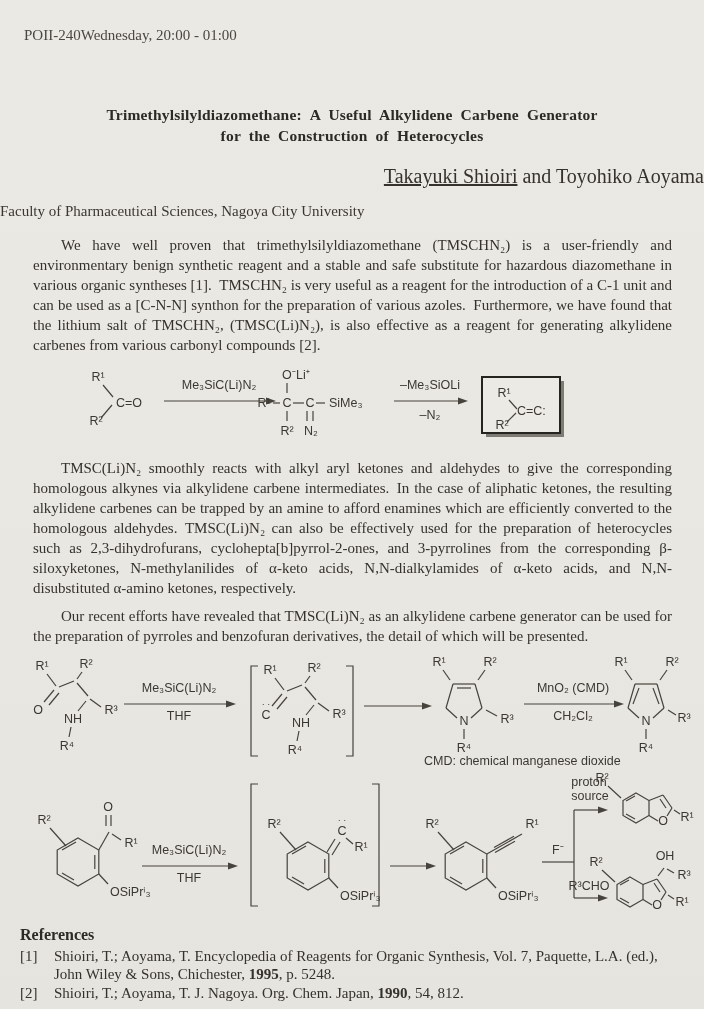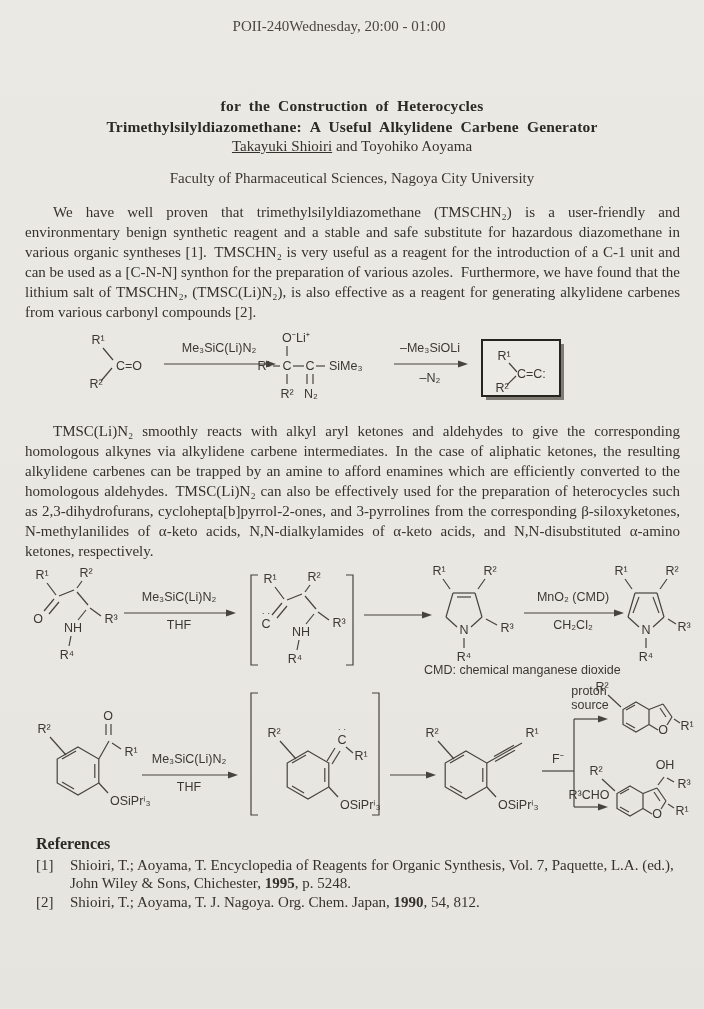--- a/index.html
+++ b/index.html
@@ -3,59 +3,59 @@
 <meta charset="utf-8">
 <style>
   html,body{margin:0;padding:0;}
   .page{
     position:relative; width:704px; height:1009px; overflow:hidden;
     background:#e9e7e2;
     background-image:linear-gradient(180deg,#ebe9e4 0%,#e9e7e2 60%,#e6e4df 100%);
     color:#35322d;
     font-family:"Liberation Serif", serif;
   }
-  .hdr{display:flex; justify-content:center; padding:18px 50px 0 24px;
+  .hdr{display:flex; justify-content:flex-start; padding:27px 50px 0 24px;
        font-size:15px; color:#4a4741;}
   .title{margin-top:60px; text-align:center; font-weight:bold; font-size:15.5px;
          line-height:21px; word-spacing:4px; letter-spacing:.2px; color:#2c2a25;}
-  .authors{margin-top:1px; text-align:center; font-size:15px;}
+  .authors{margin-top:19px; text-align:right; font-size:20px;}
   .authors .uname{text-decoration:underline;}
-  .affil{margin-top:14px; text-align:center; font-size:15px; line-height:18px; color:#3a3732;}
+  .affil{margin-top:14px; text-align:left; font-size:15px; line-height:18px; color:#3a3732;}
   .bodytext{margin:15px 24px 0 25px; font-size:15px; line-height:20px;
             text-align:justify; color:#35322d;}
-  .bodytext p{margin:0; text-indent:28px;}
+  .bodytext p{margin:8px; text-indent:28px;}
   .scheme{position:relative;}
   .s1{margin:4px 0 0 76px; height:80px;}
   .s2{margin:2px 0 0 12px; height:114px;}
   .s3{margin:0 0 0 8px; height:150px;}
   svg text{font-family:"Liberation Sans", sans-serif; font-size:12.5px; fill:#3b3833;}
   svg .sm{font-size:9px;}
   svg line, svg path, svg polyline{stroke:#46433d; stroke-width:1.2; fill:none;}
   svg polygon.head{fill:#46433d; stroke:none;}
-  .refs{margin:8px 24px 0 36px; font-size:15px; line-height:18.5px;}
+  .refs{margin:8px 24px 0 20px; font-size:15px; line-height:18.5px;}
   .refs h3{margin:0 0 2px 0; font-size:16px; color:#2c2a25;}
   .ref-row{display:flex;}
   .ref-num{flex:none; width:34px;}
   .ref-body{flex:1;}
   .it{}
   .bd{font-weight:bold;text-align:right;}
 </style>
 </head>
 <body>
 
 <div class="page">
 
   <div class="hdr">
     <span>POII-240</span>
     <span>Wednesday, 20:00 - 01:00</span>
   </div>
 
   <div class="title">
+    <div>Trimethylsilyldiazomethane: A Useful Alkylidene Carbene Generator</div>
     <div>for the Construction of Heterocycles</div>
-    <div>Trimethylsilyldiazomethane: A Useful Alkylidene Carbene Generator</div>
   </div>
 
   <div class="authors">
     <span class="uname">Takayuki Shioiri</span><span> and Toyohiko Aoyama</span>
   </div>
 
   <div class="affil">
     <div>Faculty of Pharmaceutical Sciences, Nagoya City University</div>
   </div>
 
@@ -101,20 +101,21 @@
       <text x="428" y="34" text-anchor="middle">R¹</text>
       <line x1="433" y1="37" x2="441" y2="46"></line>
       <text x="426" y="66" text-anchor="middle">R²</text>
       <line x1="431" y1="59" x2="440" y2="50"></line>
       <text x="441" y="52">C=C:</text>
     </svg>
   </div>
 
   <div class="bodytext">
     <p>TMSC(Li)N₂ smoothly reacts with alkyl aryl ketones and aldehydes to give the corresponding homologous alkynes via alkylidene carbene intermediates. In the case of aliphatic ketones, the resulting alkylidene carbenes can be trapped by an amine to afford enamines which are efficiently converted to the homologous aldehydes. TMSC(Li)N₂ can also be effectively used for the preparation of heterocycles such as 2,3-dihydrofurans, cyclohepta[b]pyrrol-2-ones, and 3-pyrrolines from the corresponding β-siloxyketones, N-methylanilides of α-keto acids, N,N-dialkylamides of α-keto acids, and N,N-disubstituted α-amino ketones, respectively.</p>
+    <p>Our recent efforts have revealed that TMSC(Li)N₂ as an alkylidene carbene generator can be used for the preparation of pyrroles and benzofuran derivatives, the detail of which will be presented.</p>
   </div>
 
   <div class="scheme s2">
     <svg width="680" height="114" viewBox="0 0 680 114">
 
       <text x="30" y="16" text-anchor="middle">R¹</text>
       <line x1="35" y1="20" x2="44" y2="32"></line>
       <line x1="42" y1="36" x2="32" y2="48"></line>
         <line x1="47" y1="39" x2="37" y2="51"></line>
       <text x="26" y="60" text-anchor="middle">O</text>

